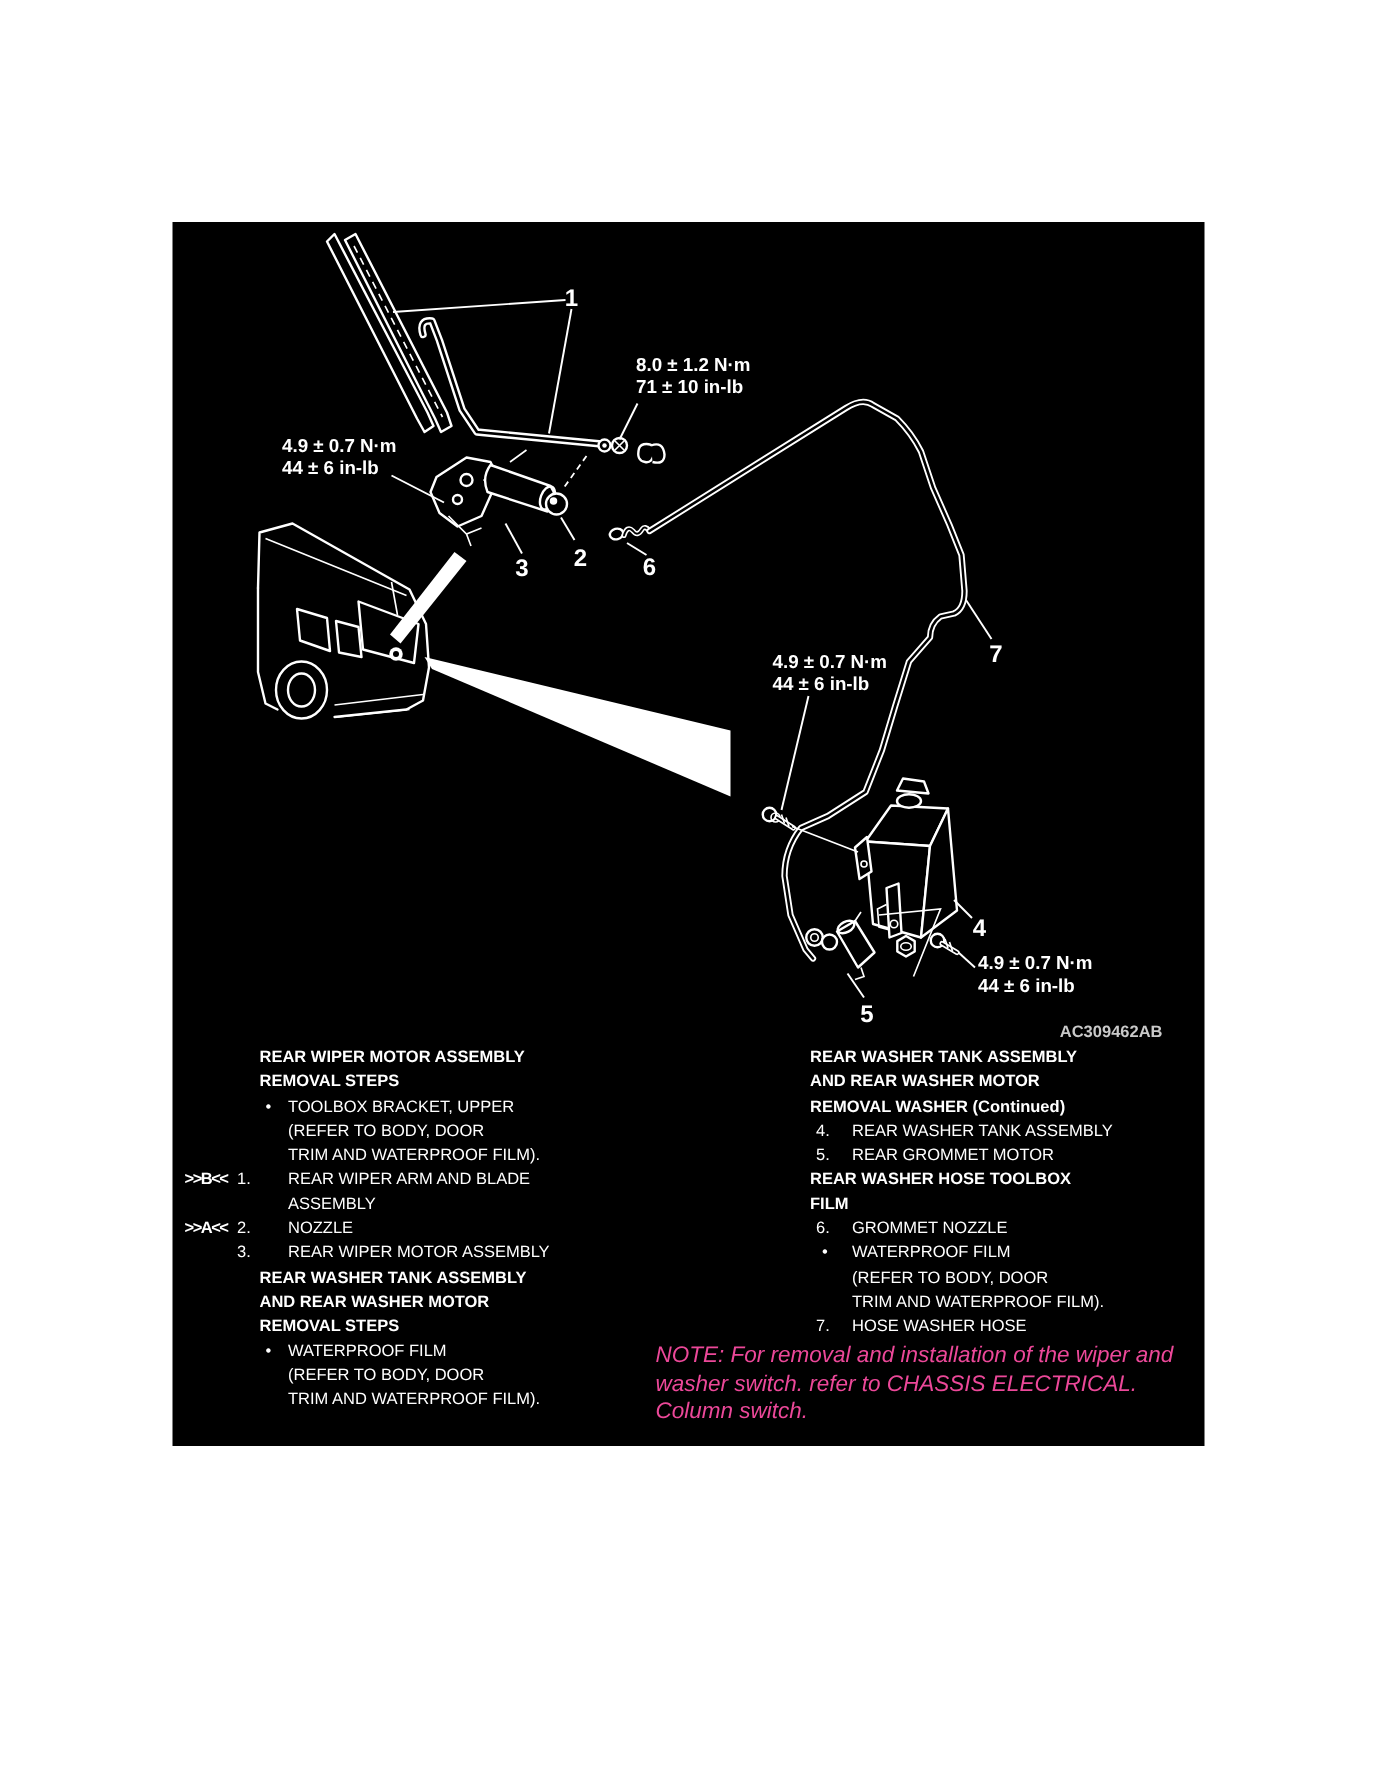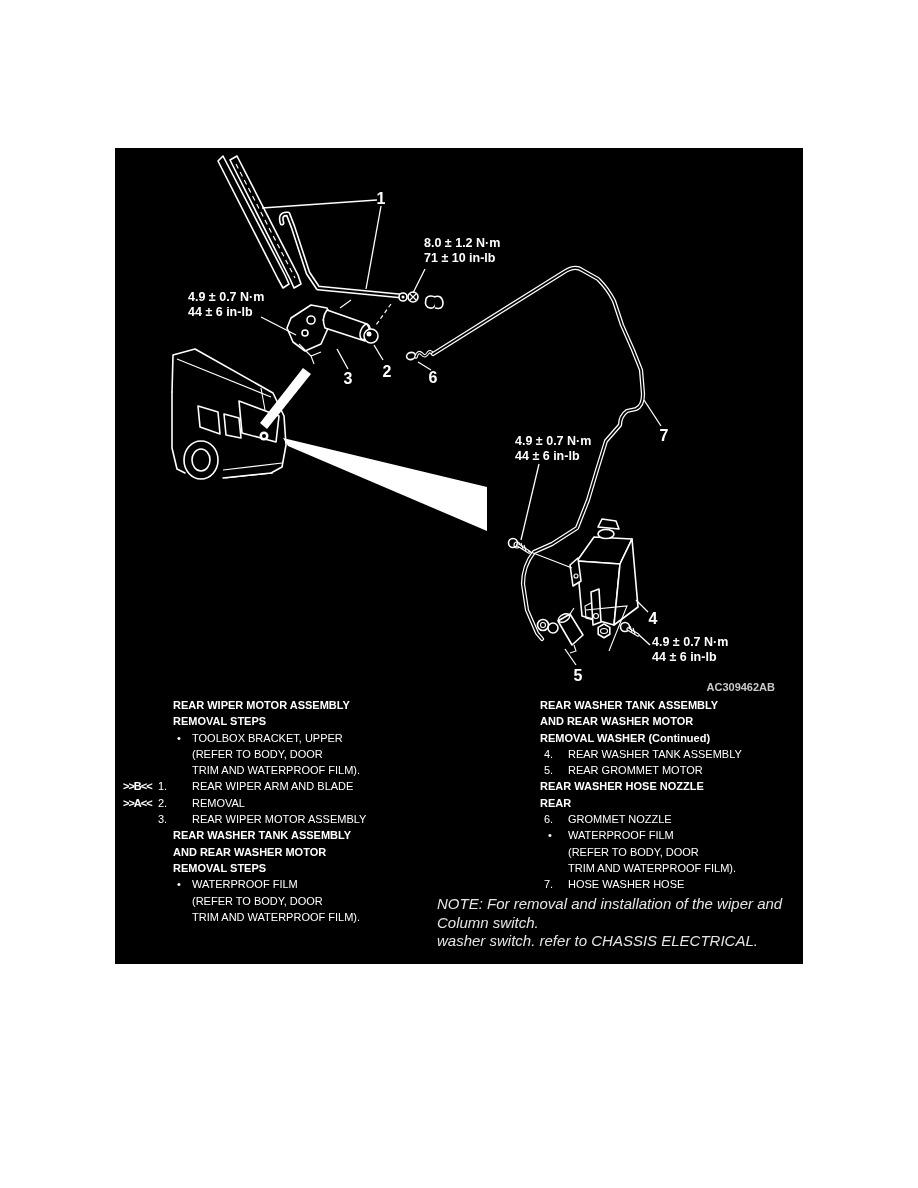--- a/index.html
+++ b/index.html
@@ -42,21 +42,21 @@
   .tl .mk{position:absolute;left:0;font-weight:bold;letter-spacing:-1px;}
   .tl .no{position:absolute;left:35px;}
   .tl .dot{position:absolute;left:54px;}
   .tl .tx{position:absolute;left:69px;}
   .tl.h .tx{left:50px;font-weight:bold;}
   .col-right .tl .no{left:4px;}
   .col-right .tl .dot{left:8px;}
   .col-right .tl .tx{left:28px;}
   .col-right .tl.h .tx{left:0;}
   .note{
-    position:absolute;left:322px;top:747px;width:366px;color:#e5e5e5;
+    position:absolute;left:322px;top:747px;width:366px;color:#ec4899;
     font-size:15px;font-style:italic;line-height:18.5px;white-space:nowrap;
   }
 </style>
 </head>
 <body>
 
 <div class="panel">
 
   <svg width="688" height="816" viewBox="0 0 688 816">
 
@@ -217,23 +217,26 @@
       </div>
     <div class="tl">
         <span class="tx">TRIM AND WATERPROOF FILM).</span>
       </div>
     <div class="tl">
         <span class="mk">&gt;&gt;B&lt;&lt;</span>
         <span class="no">1.</span>
         <span class="tx">REAR WIPER ARM AND BLADE</span>
       </div>
     <div class="tl">
+        <span class="tx">ASSEMBLY</span>
+      </div>
+    <div class="tl">
         <span class="mk">&gt;&gt;A&lt;&lt;</span>
         <span class="no">2.</span>
-        <span class="tx">REMOVAL</span>
+        <span class="tx">NOZZLE</span>
       </div>
     <div class="tl">
         <span class="no">3.</span>
         <span class="tx">REAR WIPER MOTOR ASSEMBLY</span>
       </div>
     <div class="tl h">
         <span class="tx">REAR WASHER TANK ASSEMBLY</span>
       </div>
     <div class="tl h">
         <span class="tx">AND REAR WASHER MOTOR</span>
@@ -265,24 +268,24 @@
       </div>
     <div class="tl">
         <span class="no">4.</span>
         <span class="tx">REAR WASHER TANK ASSEMBLY</span>
       </div>
     <div class="tl">
         <span class="no">5.</span>
         <span class="tx">REAR GROMMET MOTOR</span>
       </div>
     <div class="tl h">
-        <span class="tx">REAR WASHER HOSE NOZZLE</span>
-      </div>
-    <div class="tl h">
-        <span class="tx">REAR</span>
+        <span class="tx">REAR WASHER HOSE TOOLBOX</span>
+      </div>
+    <div class="tl h">
+        <span class="tx">FILM</span>
       </div>
     <div class="tl">
         <span class="no">6.</span>
         <span class="tx">GROMMET NOZZLE</span>
       </div>
     <div class="tl">
         <span class="dot">•</span>
         <span class="tx">WATERPROOF FILM</span>
       </div>
     <div class="tl">
@@ -292,17 +295,17 @@
         <span class="tx">TRIM AND WATERPROOF FILM).</span>
       </div>
     <div class="tl">
         <span class="no">7.</span>
         <span class="tx">HOSE WASHER HOSE</span>
       </div>
   </div>
 
   <div class="note">
     <div>NOTE: For removal and installation of the wiper and</div>
+    <div>washer switch. refer to CHASSIS ELECTRICAL.</div>
     <div>Column switch.</div>
-    <div>washer switch. refer to CHASSIS ELECTRICAL.</div>
   </div>
 
 </div>
 
 </body></html>

